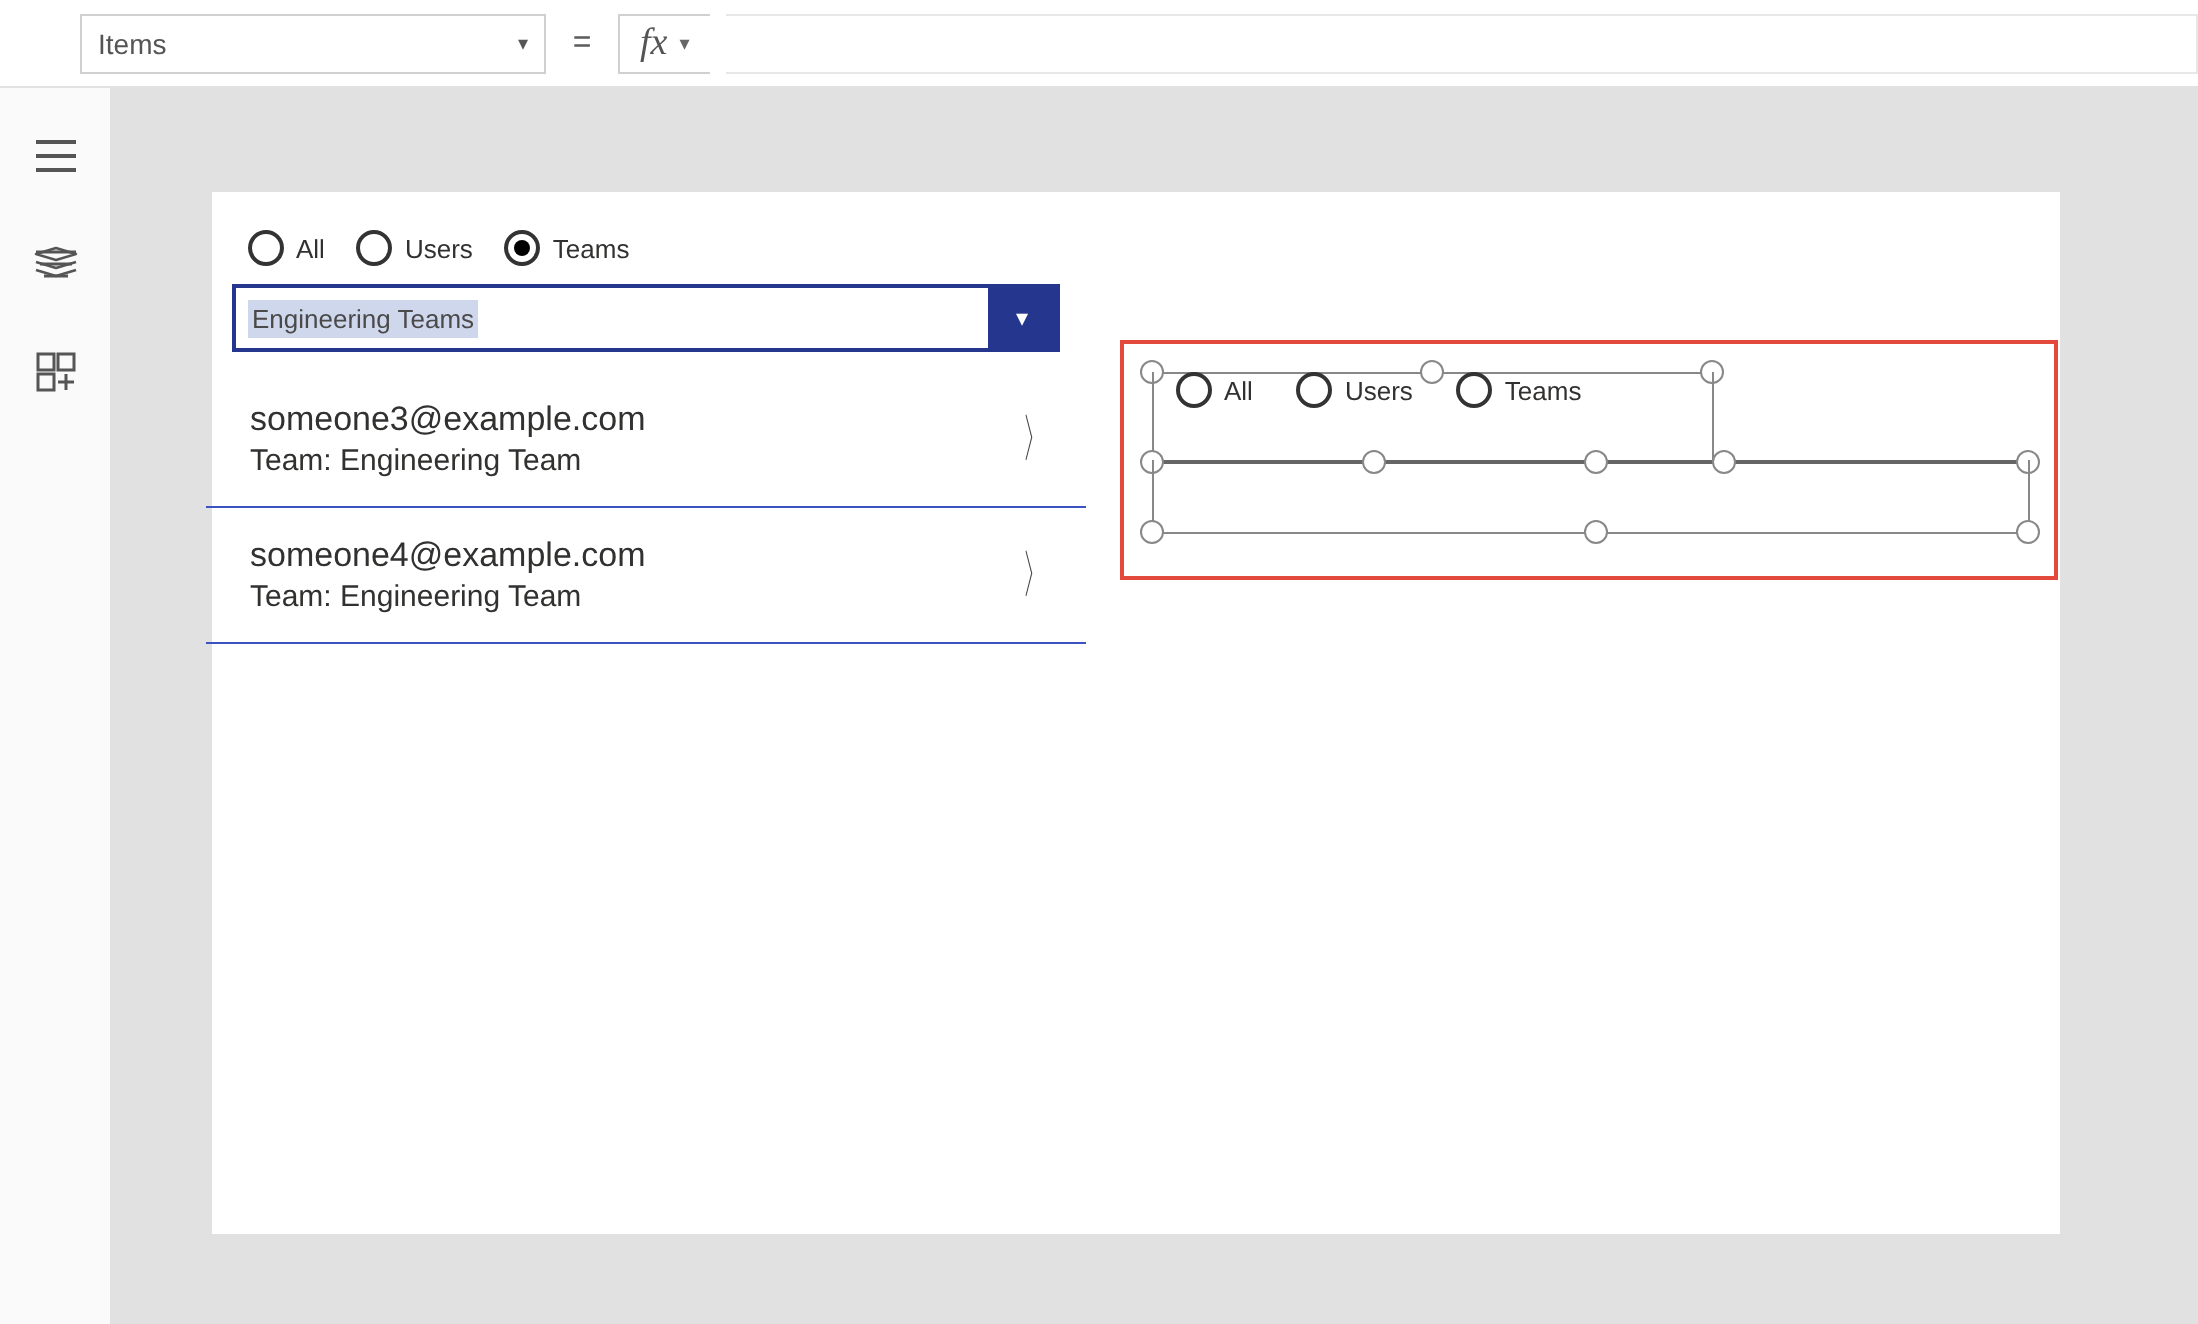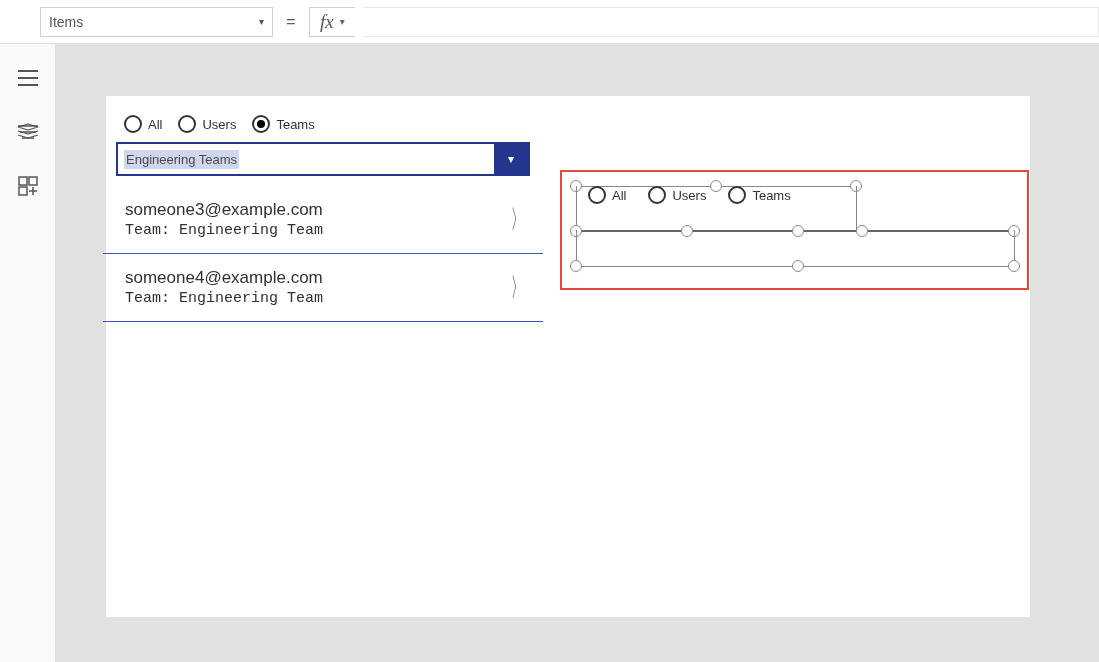--- a/index.html
+++ b/index.html
@@ -90,21 +90,21 @@
   .list { margin-top: 10px; }
   .list-item {
     height: 68px; border-bottom: 1px solid #3b52c4;
     display: flex; align-items: center; justify-content: space-between;
     padding: 0 8px 0 22px; cursor: pointer;
     margin-left: -3px; width: 440px;
   }
   .list-item:first-child { border-top: none; }
   .list-item .texts { display: flex; flex-direction: column; gap: 2px; }
   .list-item .primary { font-size: 17px; font-weight: 400; color: #323130; }
-  .list-item .secondary { font-size: 15px; color: #323130; font-family: Liberation Mono, monospace; }
+  .list-item .secondary { font-size: 15px; color: #323130; }
   .list-item .chev { font-size: 26px; color: #4b4a4a; font-family: Arial, sans-serif; transform: scaleX(0.55); margin-right: 4px;}
 
   
   .design-selection {
     position: absolute; left: 454px; top: 74px;
     width: 469px; height: 120px;
     border: 2px solid #e44a3b;
   }
   .ds-inner {
     position: absolute; left: 10px; top: 8px; width: 430px;

